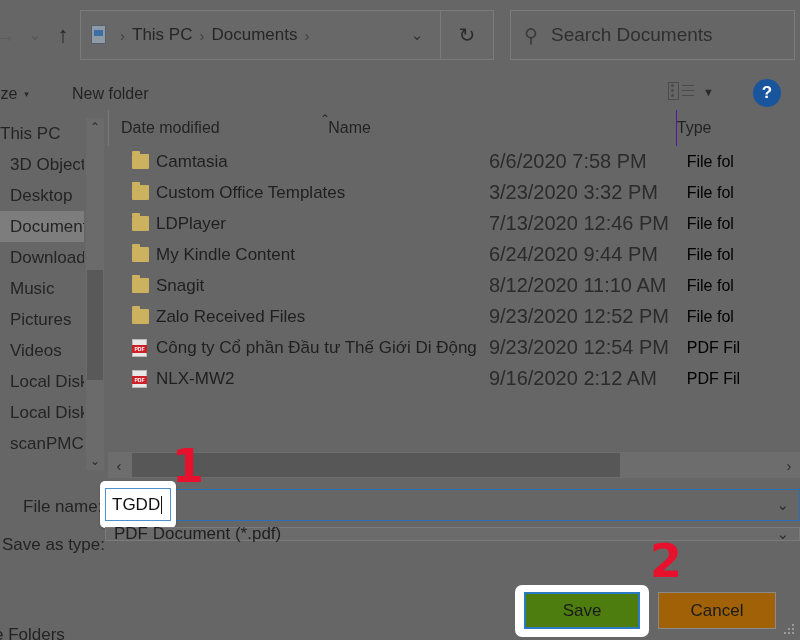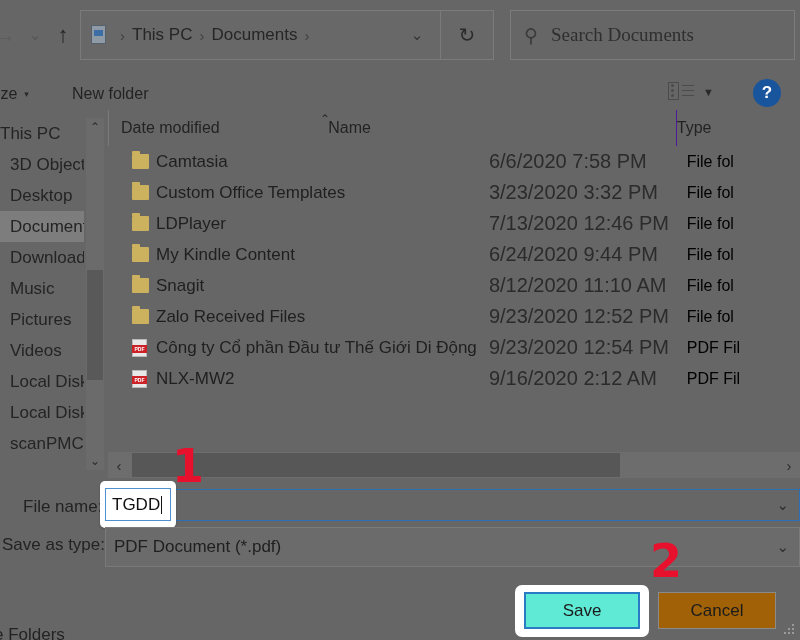--- a/index.html
+++ b/index.html
@@ -109,21 +109,20 @@
   #search-icon {
     width: 40px;
     display: flex; align-items: center; justify-content: center;
     font-size: 19px; color: #3a3a3a;
     flex: none;
   }
   #search-placeholder {
     font-size: 19px;
     color: #2f2f2f;
     white-space: nowrap;
-    font-family: Liberation Serif, serif;
   }
 
   
   #toolbar-row {
     position: absolute;
     left: 0; top: 72px;
     width: 800px; height: 44px;
   }
   #organize-btn {
     position: absolute;
@@ -398,21 +397,21 @@
 
   #lbl-savetype {
     position: absolute;
     left: 2px; top: 535px;
     font-size: 17px;
     color: #232323;
   }
   #savetype-combo {
     position: absolute;
     left: 105px; top: 527px;
-    width: 695px; height: 40px;
+    width: 695px; height: 14px;
     border: 1px solid #7a7a7a;
     box-sizing: border-box;
     background: #6b6b6b;
     display: flex;
     align-items: center;
     padding-left: 8px;
   }
   #savetype-value {
     font-size: 17px;
     color: #1f1f1f;
@@ -436,21 +435,21 @@
     position: absolute;
     left: 515px; top: 585px;
     width: 134px; height: 52px;
     background: #ffffff;
     border-radius: 7px;
   }
   #save-btn {
     position: absolute;
     left: 524px; top: 592px;
     width: 116px; height: 37px;
-    background: #5eead4;
+    background: #4d7c0f;
     border: 2px solid #2b7ac4;
     box-sizing: border-box;
     display: flex; align-items: center; justify-content: center;
     font-size: 17px;
     color: #1b1b1b;
   }
   #cancel-btn {
     position: absolute;
     left: 658px; top: 592px;
     width: 118px; height: 37px;

